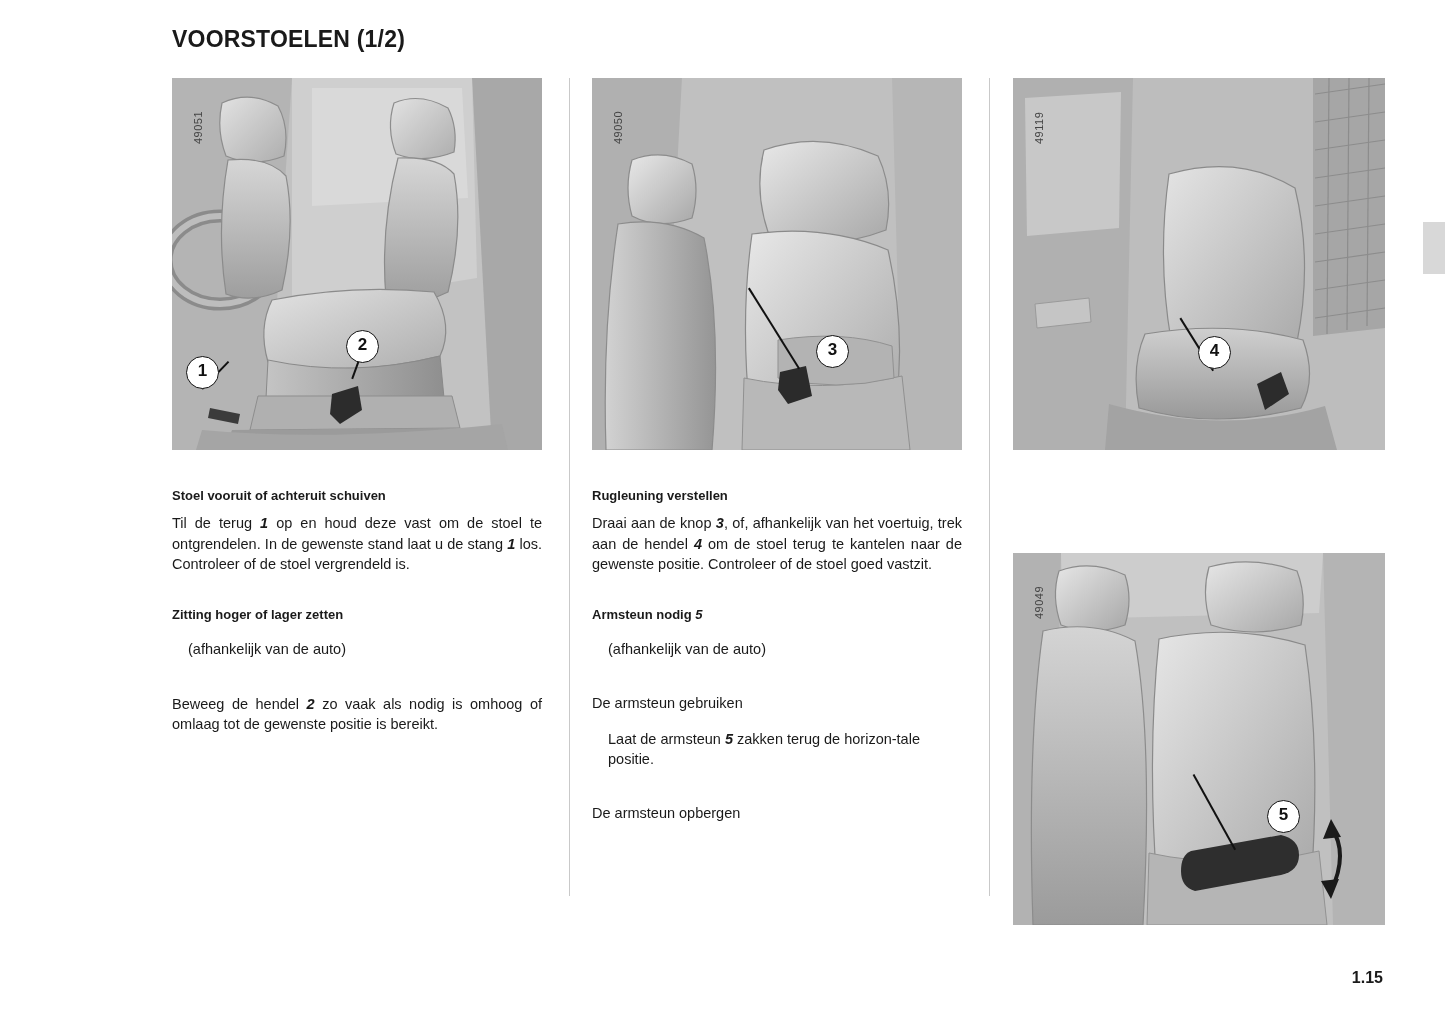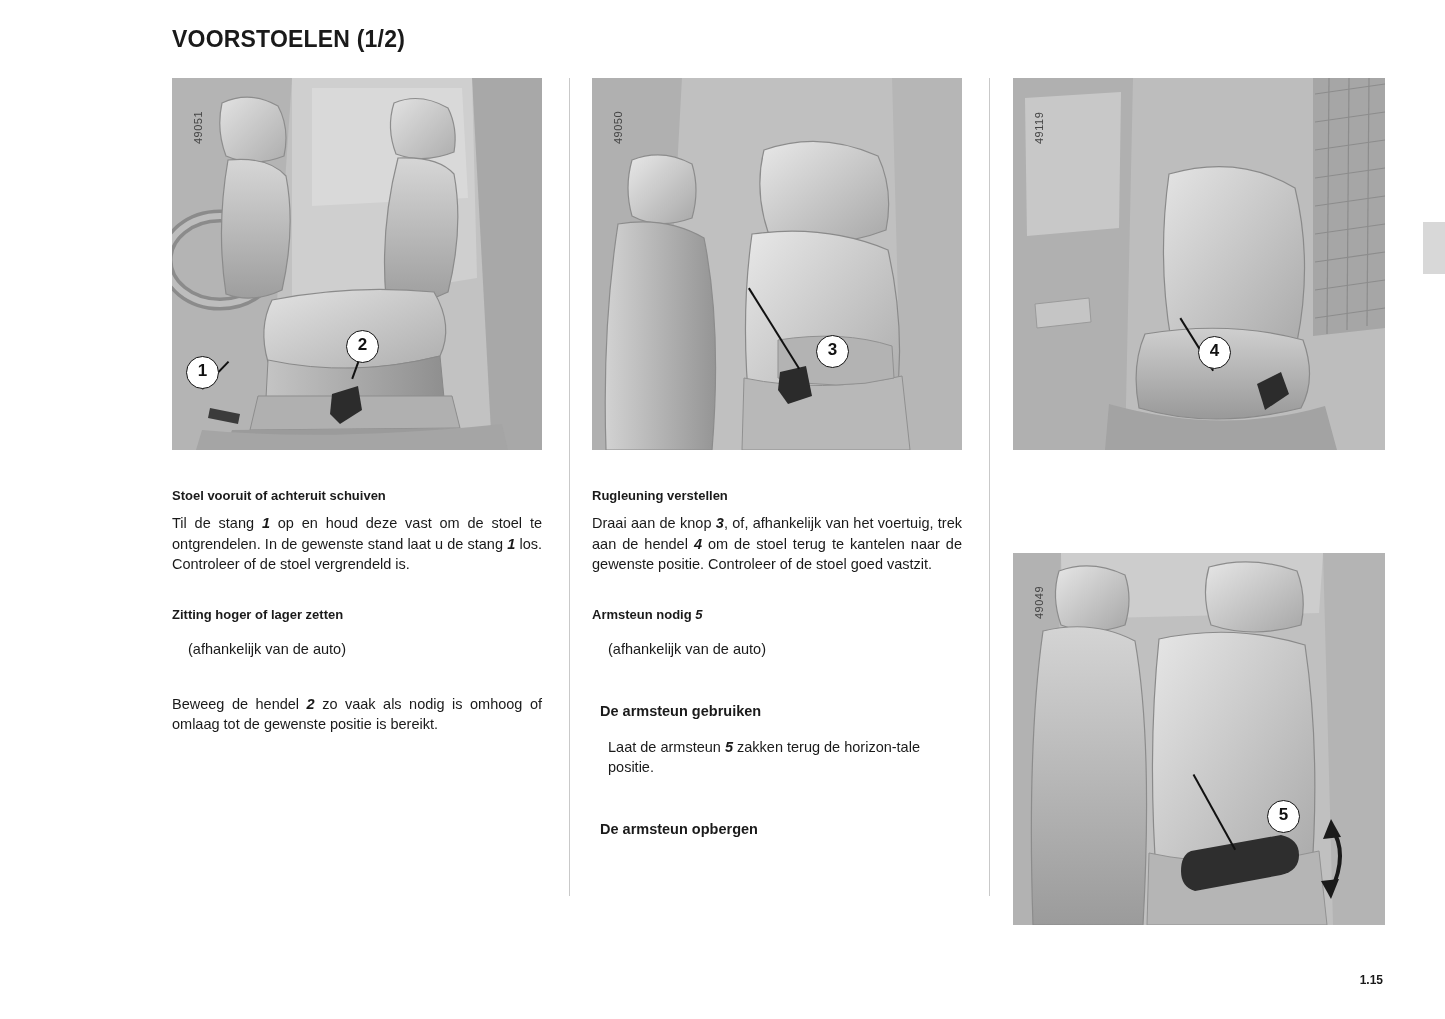--- a/index.html
+++ b/index.html
@@ -114,22 +114,22 @@
 
   
   h2.sub {
     font-size: 13px;
     font-weight: bold;
     margin: 0;
     line-height: 1.25;
   }
   h3.subsub {
     font-size: 14.5px;
-    font-weight: bold;
-    margin: 8px;
+    font-weight: normal;
+    margin: 0;
     line-height: 1.3;
   }
   p.body {
     font-size: 14.5px;
     line-height: 1.42;
     margin: 0;
     text-align: justify;
   }
   p.plain {
     font-size: 14.5px;
@@ -141,21 +141,21 @@
   .gap-l  { height: 32px; }
   .gap-xl { height: 38px; }
 
   em.num { font-style: italic; font-weight: bold; }
 
   
   .page-num {
     position: absolute;
     right: 62px;
     bottom: 32px;
-    font-size: 12px;
+    font-size: 16px;
     font-weight: bold;
   }
 
   
   .art { position: absolute; left: 0; top: 0; }
 </style>
 </head>
 <body>
 
 <div class="page">
@@ -220,21 +220,21 @@
       <div class="leader" style="left:30px; top:310px; width:38px; transform: rotate(-46deg);"></div>
       <div class="callout" style="left:14px; top:278px;">1</div>
 
       <div class="leader" style="left:180px; top:300px; width:22px; transform: rotate(-70deg);"></div>
       <div class="callout" style="left:174px; top:252px;">2</div>
     </div>
 
     <div class="gap-xl"></div>
     <h2 class="sub">Stoel vooruit of achteruit schuiven</h2>
     <div class="gap-s"></div>
-    <p class="body"><span>Til de stang </span><em class="num">1</em><span> op en houd deze vast om de stoel te ontgrendelen. In de gewenste stand laat u de stang </span><em class="num">1</em><span> los. Controleer of de stoel vergrendeld is.</span></p>
+    <p class="body"><span>Til de terug </span><em class="num">1</em><span> op en houd deze vast om de stoel te ontgrendelen. In de gewenste stand laat u de stang </span><em class="num">1</em><span> los. Controleer of de stoel vergrendeld is.</span></p>
 
     <div class="gap-l"></div>
     <h2 class="sub">Zitting hoger of lager zetten</h2>
     <p class="plain">(afhankelijk van de auto)</p>
     <div class="gap-m"></div>
     <p class="body"><span>Beweeg de hendel </span><em class="num">2</em><span> zo vaak als nodig is omhoog of omlaag tot de gewenste positie is bereikt.</span></p>
   </div>
 
   <div class="col col-2">
 

